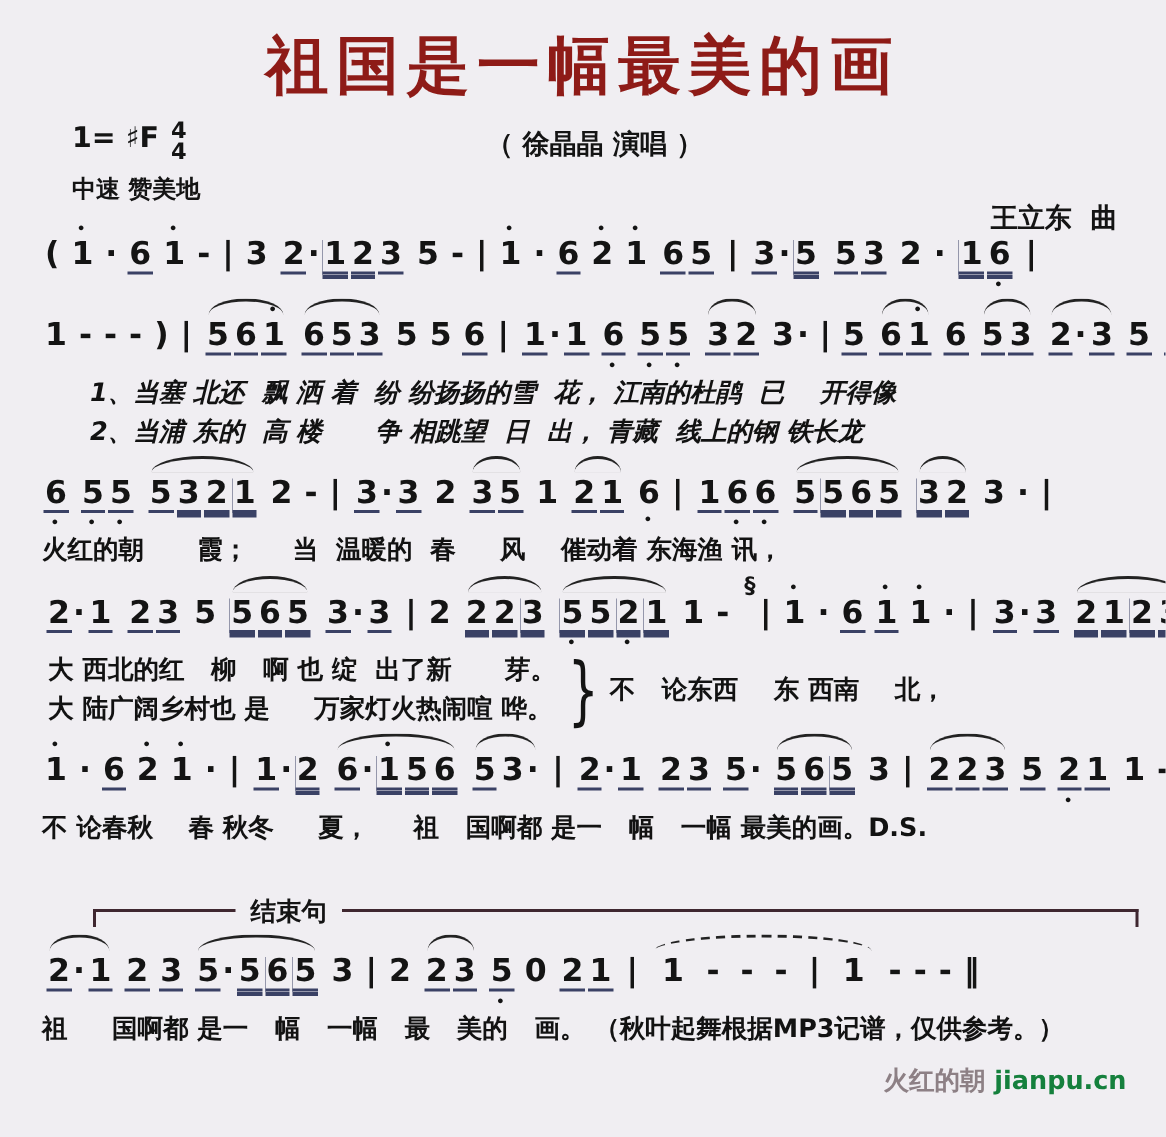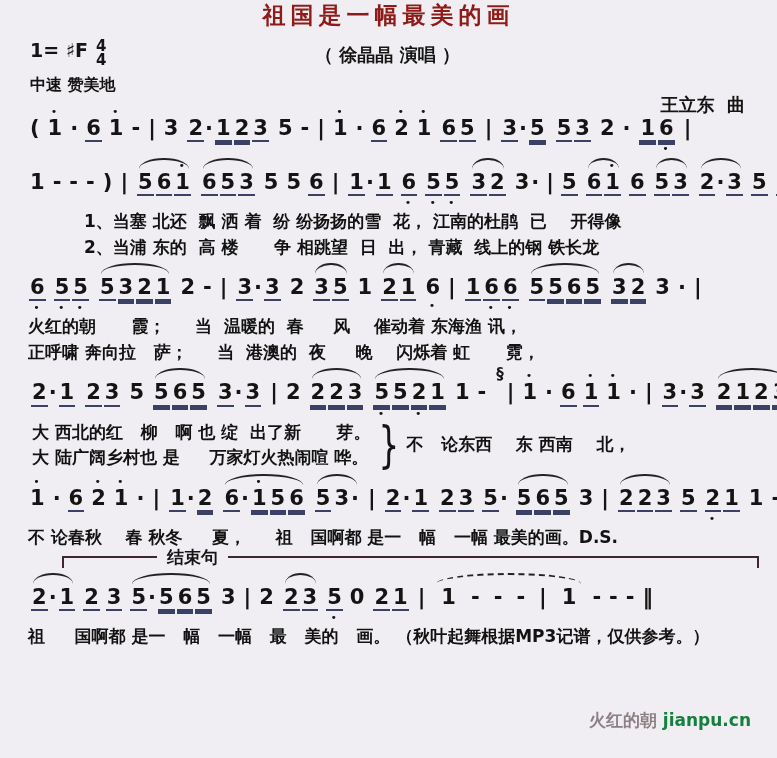--- a/index.html
+++ b/index.html
@@ -5,22 +5,22 @@
   :root{
     --bg:#f0eef2;
     --ink:#141414;
     --beam:#3a4165;
     --title:#8e1b17;
     --bracket:#3f2730;
   }
   html,body{margin:0;padding:0;}
   body{font-family:"DejaVu Sans","Liberation Sans",sans-serif;background:var(--bg);}
   .page{position:relative;width:777px;height:758px;overflow:hidden;background:var(--bg);color:var(--ink);}
-  .title{margin-top:0;text-align:center;font-size:23px;font-weight:bold;letter-spacing:5px;color:var(--title);}
-  .meta{position:relative;height:66px;margin:4px 32px 0 30px;}
+  .title{margin-top:16px;text-align:center;font-size:42px;font-weight:bold;letter-spacing:5px;color:var(--title);}
+  .meta{position:relative;height:66px;margin:4px 32px 0 48px;}
   .key{position:absolute;left:0;top:4px;font-size:19px;font-weight:bold;}
   .meter{display:inline-block;text-align:center;vertical-align:-8px;margin-left:8px;font-size:15px;line-height:0.95;font-weight:bold;}
   .meter span{display:block;}
   .tempo{position:absolute;left:0;top:40px;font-size:16px;font-weight:bold;}
   .singer{position:absolute;left:50%;transform:translateX(-50%);top:8px;font-size:18px;font-weight:bold;white-space:pre;}
   .credits{position:absolute;right:0;top:0;text-align:right;font-size:18px;font-weight:bold;line-height:1.55;white-space:pre;}
   
   .mline{white-space:nowrap;padding:15px 0 13px 26px;}
   .note{position:relative;display:inline-block;margin:0 3px;}
   .num{display:inline-block;font-weight:bold;font-size:21px;line-height:1.15;padding:0 1px;}
@@ -33,26 +33,26 @@
   .sym.segno{position:relative;top:-20px;font-size:15px;margin:0 -1px 0 6px;}
   .grp{display:inline-block;position:relative;margin:0 4px;white-space:nowrap;}
   .grp .note{margin:0 1px;}
   .grp .sym{margin:0 1px;}
   .grp.arc::before{content:"";position:absolute;top:-12px;left:3px;right:3px;height:9px;
     border-top:2px solid #222;border-radius:50% 50% 0 0 / 100% 100% 0 0;}
   .grp.dashed::before{border-top-style:dashed;}
   .grp.spread .note,.grp.spread .sym{margin:0 7px;}
   
   .lyr{font-weight:bold;font-size:17px;white-space:pre;padding-left:28px;line-height:1.5;color:#121212;}
-  .v1{padding-left:84px;}
+  .v1{padding-left:60px;font-style:italic;}
   .nopad{padding-left:0;}
   .block2{display:flex;align-items:center;padding-left:32px;}
   .brace{font-size:50px;font-weight:400;transform:scaleX(0.65);line-height:0.9;margin:0 2px;}
   
-  .endsec{position:relative;height:12px;margin:6px 18px 0 62px;border-top:2px solid var(--bracket);}
+  .endsec{position:relative;height:12px;margin:40px 18px 0 62px;border-top:2px solid var(--bracket);}
   .endsec::before,.endsec::after{content:"";position:absolute;top:-2px;width:2px;height:12px;background:var(--bracket);}
   .endsec::before{left:0;}
   .endsec::after{right:0;}
   .endlabel{position:absolute;top:-12px;left:95px;background:var(--bg);padding:0 10px;font-weight:bold;font-size:17px;}
   
   .watermark{position:absolute;right:26px;bottom:6px;font-size:17px;font-weight:bold;white-space:pre;}
   .wsite{color:#8d8085;}
   .wurl{color:#15803d;}
 </style>
 </head>
@@ -74,21 +74,20 @@
 
   <div class="mline"><span class="sym">(</span><span class="note"><span class="dotA">•</span><span class="num">1</span></span><span class="sym">·</span><span class="note u1"><span class="num">6</span></span><span class="note"><span class="dotA">•</span><span class="num">1</span></span><span class="sym">-</span><span class="sym">|</span><span class="note"><span class="num">3</span></span><span class="grp"><span class="note u1"><span class="num">2</span><span class="aug">·</span></span><span class="note u2"><span class="num">1</span></span><span class="note u2"><span class="num">2</span></span><span class="note u1"><span class="num">3</span></span></span><span class="note"><span class="num">5</span></span><span class="sym">-</span><span class="sym">|</span><span class="note"><span class="dotA">•</span><span class="num">1</span></span><span class="sym">·</span><span class="note u1"><span class="num">6</span></span><span class="note"><span class="dotA">•</span><span class="num">2</span></span><span class="note"><span class="dotA">•</span><span class="num">1</span></span><span class="grp"><span class="note u1"><span class="num">6</span></span><span class="note u1"><span class="num">5</span></span></span><span class="sym">|</span><span class="grp"><span class="note u1"><span class="num">3</span><span class="aug">·</span></span><span class="note u2"><span class="num">5</span></span></span><span class="grp"><span class="note u1"><span class="num">5</span></span><span class="note u1"><span class="num">3</span></span></span><span class="note"><span class="num">2</span></span><span class="sym">·</span><span class="grp"><span class="note u2"><span class="num">1</span></span><span class="note u2"><span class="num">6</span><span class="dotB">•</span></span></span><span class="sym">|</span></div>
   <div class="mline"><span class="note"><span class="num">1</span></span><span class="sym">-</span><span class="sym">-</span><span class="sym">-</span><span class="sym">)</span><span class="sym">|</span><span class="grp arc"><span class="note u1"><span class="num">5</span></span><span class="note u1"><span class="num">6</span></span><span class="note u1"><span class="dotA">•</span><span class="num">1</span></span></span><span class="grp arc"><span class="note u1"><span class="num">6</span></span><span class="note u1"><span class="num">5</span></span><span class="note u1"><span class="num">3</span></span></span><span class="note"><span class="num">5</span></span><span class="note"><span class="num">5</span></span><span class="note u1"><span class="num">6</span></span><span class="sym">|</span><span class="grp"><span class="note u1"><span class="num">1</span><span class="aug">·</span></span><span class="note u1"><span class="num">1</span></span></span><span class="note u1"><span class="num">6</span><span class="dotB">•</span></span><span class="grp"><span class="note u1"><span class="num">5</span><span class="dotB">•</span></span><span class="note u1"><span class="num">5</span><span class="dotB">•</span></span></span><span class="grp arc"><span class="note u1"><span class="num">3</span></span><span class="note u1"><span class="num">2</span></span></span><span class="note"><span class="num">3</span><span class="aug">·</span></span><span class="sym">|</span><span class="note u1"><span class="num">5</span></span><span class="grp arc"><span class="note u1"><span class="num">6</span></span><span class="note u1"><span class="dotA">•</span><span class="num">1</span></span></span><span class="note u1"><span class="num">6</span></span><span class="grp arc"><span class="note u1"><span class="num">5</span></span><span class="note u1"><span class="num">3</span></span></span><span class="grp arc"><span class="note u1"><span class="num">2</span><span class="aug">·</span></span><span class="note u1"><span class="num">3</span></span></span><span class="note u1"><span class="num">5</span></span><span class="grp"><span class="note u1"><span class="num">5</span></span></span></div>
 
   <div class="lyr v1">1、当塞 北还  飘 洒 着  纷 纷扬扬的雪  花， 江南的杜鹃  已    开得像</div>
   <div class="lyr v1">2、当浦 东的  高 楼      争 相跳望  日  出， 青藏  线上的钢 铁长龙</div>
 
   <div class="mline"><span class="note u1"><span class="num">6</span><span class="dotB">•</span></span><span class="grp"><span class="note u1"><span class="num">5</span><span class="dotB">•</span></span><span class="note u1"><span class="num">5</span><span class="dotB">•</span></span></span><span class="grp arc"><span class="note u1"><span class="num">5</span></span><span class="note u2"><span class="num">3</span></span><span class="note u2"><span class="num">2</span></span><span class="note u2"><span class="num">1</span></span></span><span class="note"><span class="num">2</span></span><span class="sym">-</span><span class="sym">|</span><span class="grp"><span class="note u1"><span class="num">3</span><span class="aug">·</span></span><span class="note u1"><span class="num">3</span></span></span><span class="note"><span class="num">2</span></span><span class="grp arc"><span class="note u1"><span class="num">3</span></span><span class="note u1"><span class="num">5</span></span></span><span class="note"><span class="num">1</span></span><span class="grp arc"><span class="note u1"><span class="num">2</span></span><span class="note u1"><span class="num">1</span></span></span><span class="note"><span class="num">6</span><span class="dotB">•</span></span><span class="sym">|</span><span class="grp"><span class="note u1"><span class="num">1</span></span><span class="note u1"><span class="num">6</span><span class="dotB">•</span></span><span class="note u1"><span class="num">6</span><span class="dotB">•</span></span></span><span class="grp arc"><span class="note u1"><span class="num">5</span></span><span class="note u2"><span class="num">5</span></span><span class="note u2"><span class="num">6</span></span><span class="note u2"><span class="num">5</span></span></span><span class="grp arc"><span class="note u2"><span class="num">3</span></span><span class="note u2"><span class="num">2</span></span></span><span class="note"><span class="num">3</span></span><span class="sym">·</span><span class="sym">|</span></div>
 
   <div class="lyr">火红的朝      霞；     当  温暖的  春     风    催动着 东海渔 讯，</div>
-  <div class="lyr">正呼啸 奔向拉   萨；     当  港澳的  夜     晚    闪烁着 虹      霓，</div>
 
   <div class="mline"><span class="grp"><span class="note u1"><span class="num">2</span><span class="aug">·</span></span><span class="note u1"><span class="num">1</span></span></span><span class="grp"><span class="note u1"><span class="num">2</span></span><span class="note u1"><span class="num">3</span></span></span><span class="note"><span class="num">5</span></span><span class="grp arc"><span class="note u2"><span class="num">5</span></span><span class="note u2"><span class="num">6</span></span><span class="note u2"><span class="num">5</span></span></span><span class="grp"><span class="note u1"><span class="num">3</span><span class="aug">·</span></span><span class="note u1"><span class="num">3</span></span></span><span class="sym">|</span><span class="note"><span class="num">2</span></span><span class="grp arc"><span class="note u2"><span class="num">2</span></span><span class="note u2"><span class="num">2</span></span><span class="note u2"><span class="num">3</span></span></span><span class="grp arc"><span class="note u2"><span class="num">5</span><span class="dotB">•</span></span><span class="note u2"><span class="num">5</span></span><span class="note u2"><span class="num">2</span><span class="dotB">•</span></span><span class="note u2"><span class="num">1</span></span></span><span class="note"><span class="num">1</span></span><span class="sym">-</span><span class="sym segno">§</span><span class="sym">|</span><span class="note"><span class="dotA">•</span><span class="num">1</span></span><span class="sym">·</span><span class="note u1"><span class="num">6</span></span><span class="note u1"><span class="dotA">•</span><span class="num">1</span></span><span class="note"><span class="dotA">•</span><span class="num">1</span></span><span class="sym">·</span><span class="sym">|</span><span class="grp"><span class="note u1"><span class="num">3</span><span class="aug">·</span></span><span class="note u1"><span class="num">3</span></span></span><span class="grp arc"><span class="note u2"><span class="num">2</span></span><span class="note u2"><span class="num">1</span></span><span class="note u2"><span class="num">2</span></span><span class="note u2"><span class="num">3</span></span></span></div>
 
   <div class="block2">
     <div>
       <div class="lyr nopad">大 西北的红   柳   啊 也 绽  出了新      芽。</div>
       <div class="lyr nopad">大 陆广阔乡村也 是     万家灯火热闹喧 哗。</div>
     </div>
     <div class="brace">}</div>
     <div class="lyr nopad">不   论东西    东 西南    北，</div>

